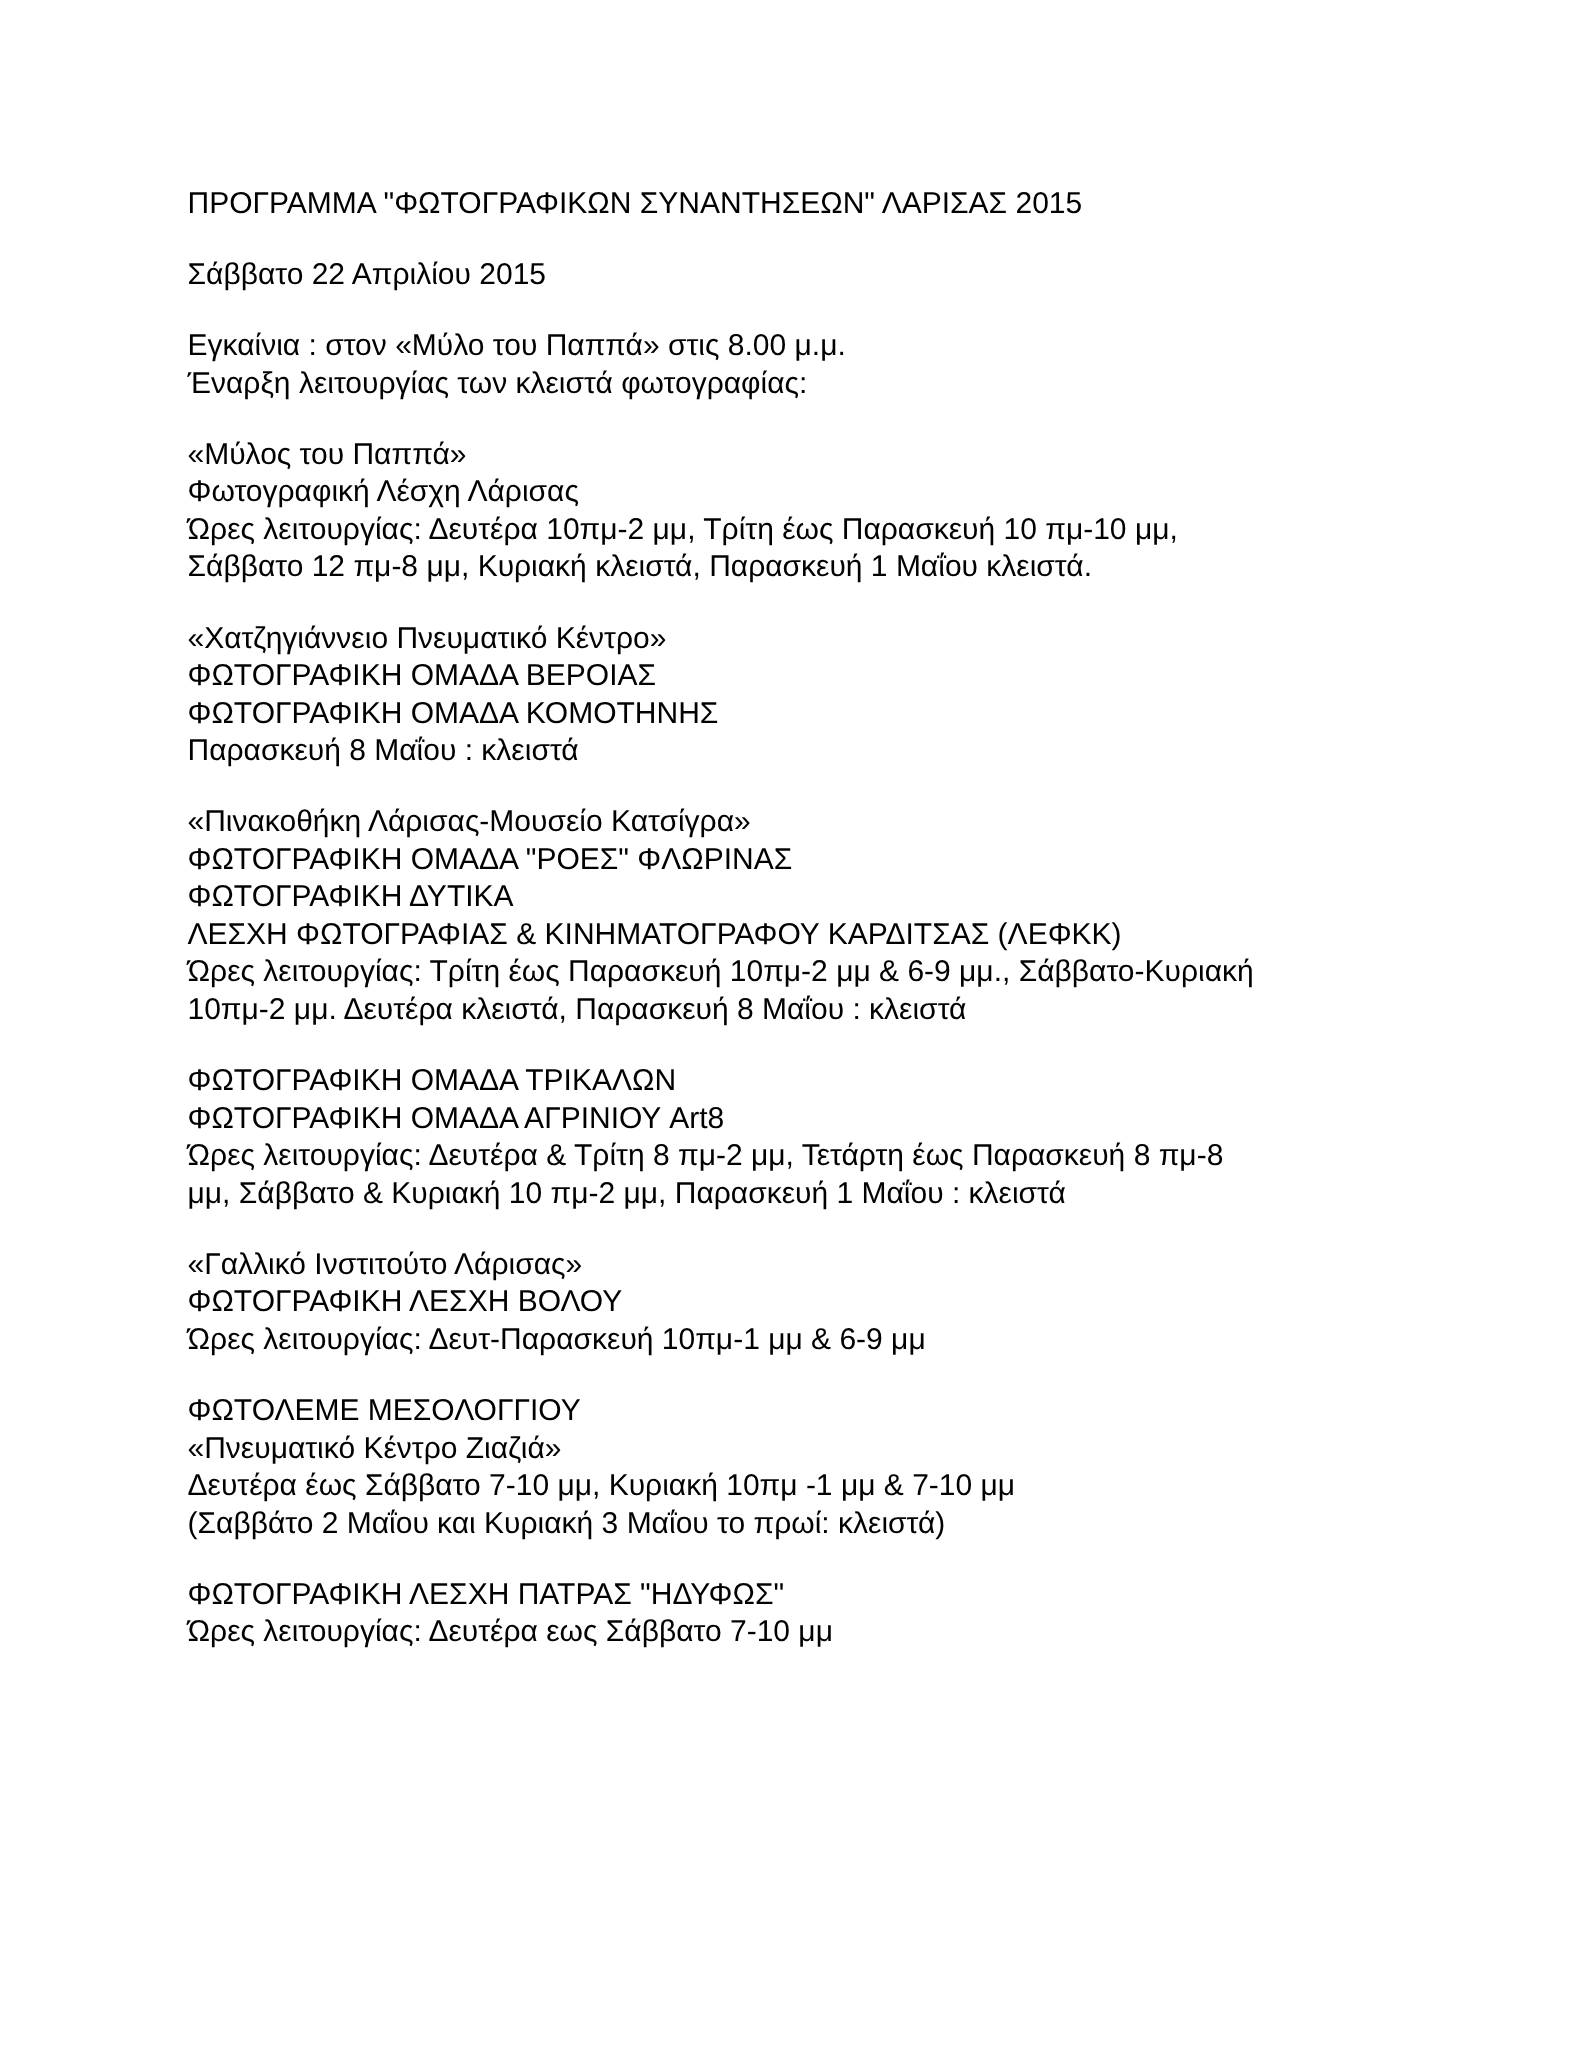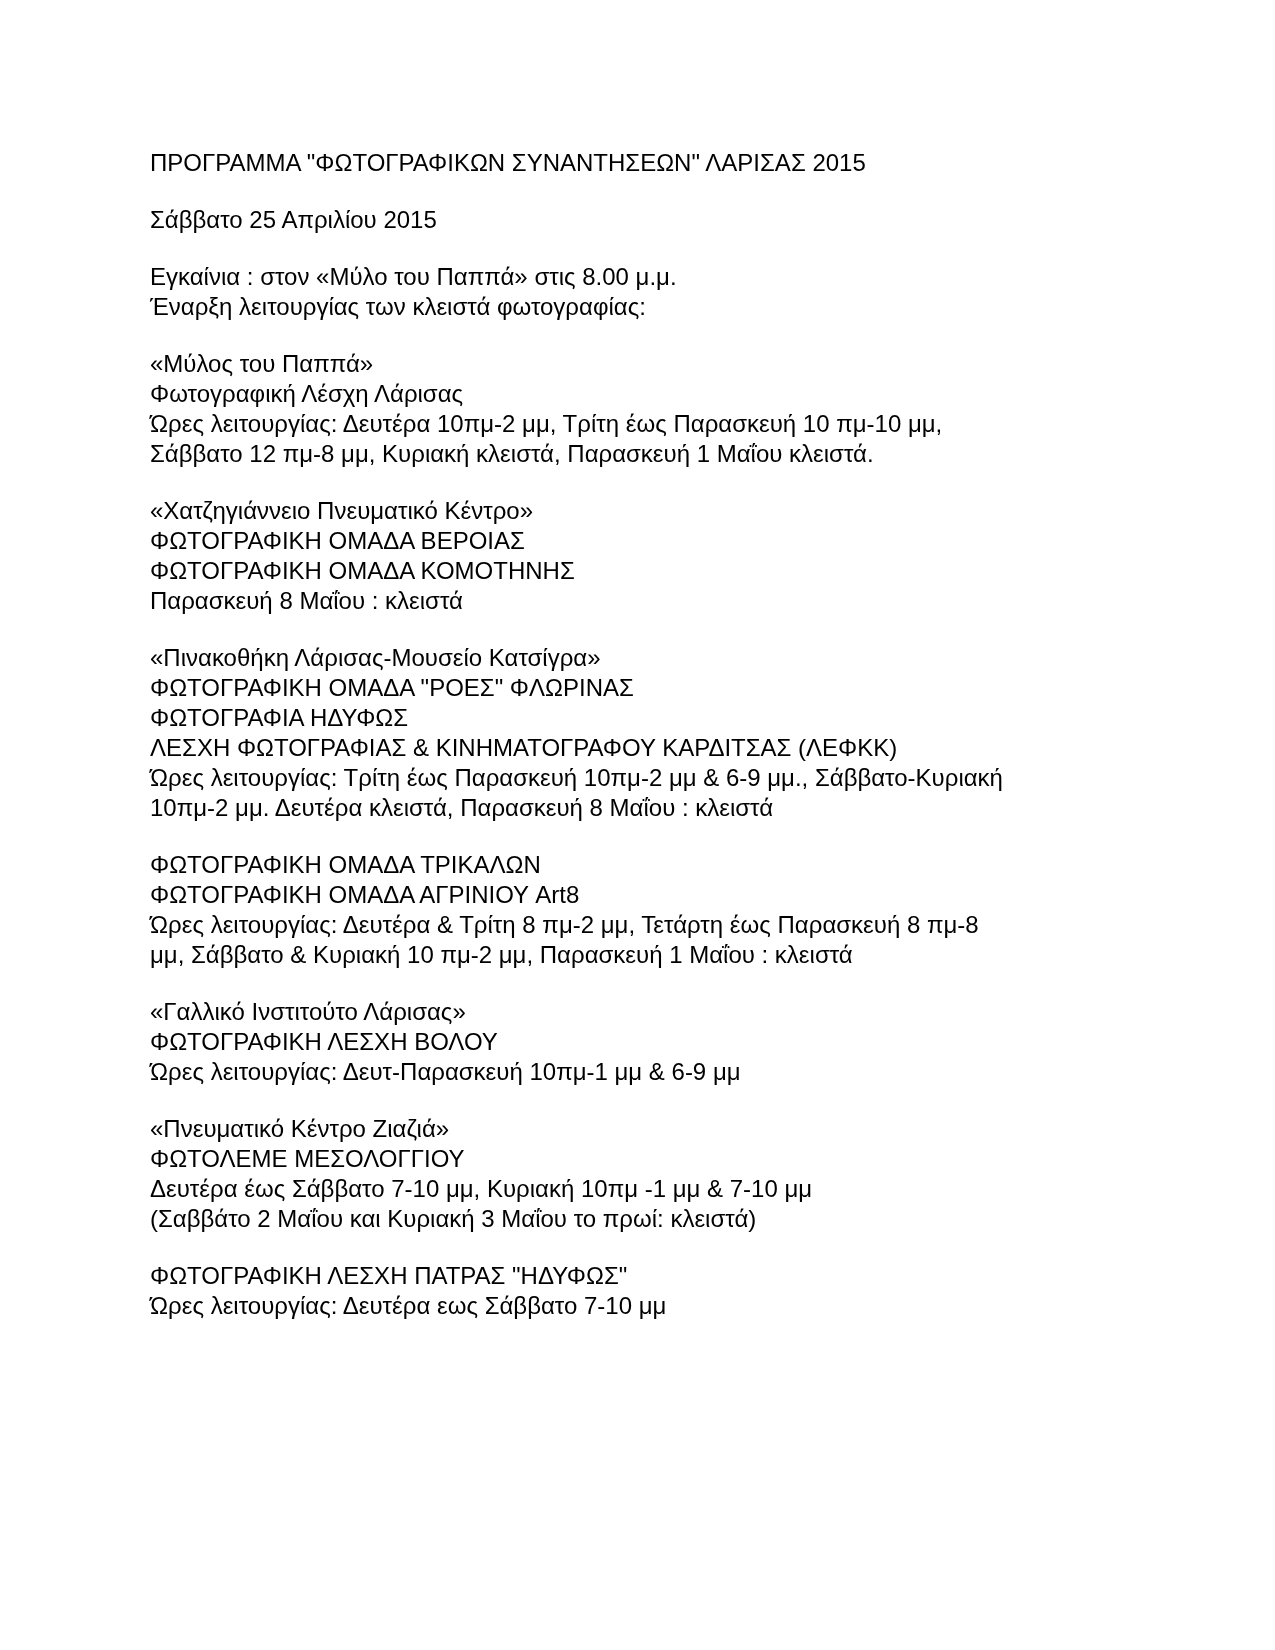--- a/index.html
+++ b/index.html
@@ -38,21 +38,21 @@
 
 <div class="page">
   <div class="doc">
 
     <div class="para">
       <div class="line">ΠΡΟΓΡΑΜΜΑ "ΦΩΤΟΓΡΑΦΙΚΩΝ ΣΥΝΑΝΤΗΣΕΩΝ" ΛΑΡΙΣΑΣ 2015</div>
     </div>
 
 
     <div class="para">
-      <div class="line">Σάββατο 25 Απριλίου 2015</div>
+      <div class="line">Σάββατο 22 Απριλίου 2015</div>
     </div>
 
     <div class="para">
       <div class="line">Εγκαίνια : στον «Μύλο του Παππά» στις 8.00 μ.μ.</div>
       <div class="line">Έναρξη λειτουργίας των κλειστά φωτογραφίας:</div>
     </div>
 
     <div class="para">
       <div class="line">«Μύλος του Παππά»</div>
       <div class="line">Φωτογραφική Λέσχη Λάρισας</div>
@@ -63,42 +63,42 @@
     <div class="para">
       <div class="line">«Χατζηγιάννειο Πνευματικό Κέντρο»</div>
       <div class="line">ΦΩΤΟΓΡΑΦΙΚΗ ΟΜΑΔΑ ΒΕΡΟΙΑΣ</div>
       <div class="line">ΦΩΤΟΓΡΑΦΙΚΗ ΟΜΑΔΑ ΚΟΜΟΤΗΝΗΣ</div>
       <div class="line">Παρασκευή 8 Μαΐου : κλειστά</div>
     </div>
 
     <div class="para">
       <div class="line">«Πινακοθήκη Λάρισας-Μουσείο Κατσίγρα»</div>
       <div class="line">ΦΩΤΟΓΡΑΦΙΚΗ ΟΜΑΔΑ "ΡΟΕΣ" ΦΛΩΡΙΝΑΣ</div>
-      <div class="line">ΦΩΤΟΓΡΑΦΙΑ ΗΔΥΦΩΣ</div>
+      <div class="line">ΦΩΤΟΓΡΑΦΙΚΗ ΔΥΤΙΚΑ</div>
       <div class="line">ΛΕΣΧΗ ΦΩΤΟΓΡΑΦΙΑΣ &amp; ΚΙΝΗΜΑΤΟΓΡΑΦΟΥ ΚΑΡΔΙΤΣΑΣ (ΛΕΦΚΚ)</div>
       <div class="line">Ώρες λειτουργίας: Τρίτη έως Παρασκευή 10πμ-2 μμ &amp; 6-9 μμ., Σάββατο-Κυριακή</div>
       <div class="line">10πμ-2 μμ. Δευτέρα κλειστά, Παρασκευή 8 Μαΐου : κλειστά</div>
     </div>
 
     <div class="para">
       <div class="line">ΦΩΤΟΓΡΑΦΙΚΗ ΟΜΑΔΑ ΤΡΙΚΑΛΩΝ</div>
       <div class="line">ΦΩΤΟΓΡΑΦΙΚΗ ΟΜΑΔΑ ΑΓΡΙΝΙΟΥ Art8</div>
       <div class="line">Ώρες λειτουργίας: Δευτέρα &amp; Τρίτη 8 πμ-2 μμ, Τετάρτη έως Παρασκευή 8 πμ-8</div>
       <div class="line">μμ, Σάββατο &amp; Κυριακή 10 πμ-2 μμ, Παρασκευή 1 Μαΐου : κλειστά</div>
     </div>
 
     <div class="para">
       <div class="line">«Γαλλικό Ινστιτούτο Λάρισας»</div>
       <div class="line">ΦΩΤΟΓΡΑΦΙΚΗ ΛΕΣΧΗ ΒΟΛΟΥ</div>
       <div class="line">Ώρες λειτουργίας: Δευτ-Παρασκευή 10πμ-1 μμ &amp; 6-9 μμ</div>
     </div>
 
     <div class="para">
+      <div class="line">ΦΩΤΟΛΕΜΕ ΜΕΣΟΛΟΓΓΙΟΥ</div>
       <div class="line">«Πνευματικό Κέντρο Ζιαζιά»</div>
-      <div class="line">ΦΩΤΟΛΕΜΕ ΜΕΣΟΛΟΓΓΙΟΥ</div>
       <div class="line">Δευτέρα έως Σάββατο 7-10 μμ, Κυριακή 10πμ -1 μμ &amp; 7-10 μμ</div>
       <div class="line">(Σαββάτο 2 Μαΐου και Κυριακή 3 Μαΐου το πρωί: κλειστά)</div>
     </div>
 
     <div class="para">
       <div class="line">ΦΩΤΟΓΡΑΦΙΚΗ ΛΕΣΧΗ ΠΑΤΡΑΣ "ΗΔΥΦΩΣ"</div>
       <div class="line">Ώρες λειτουργίας: Δευτέρα εως Σάββατο 7-10 μμ</div>
     </div>
 
   </div>

